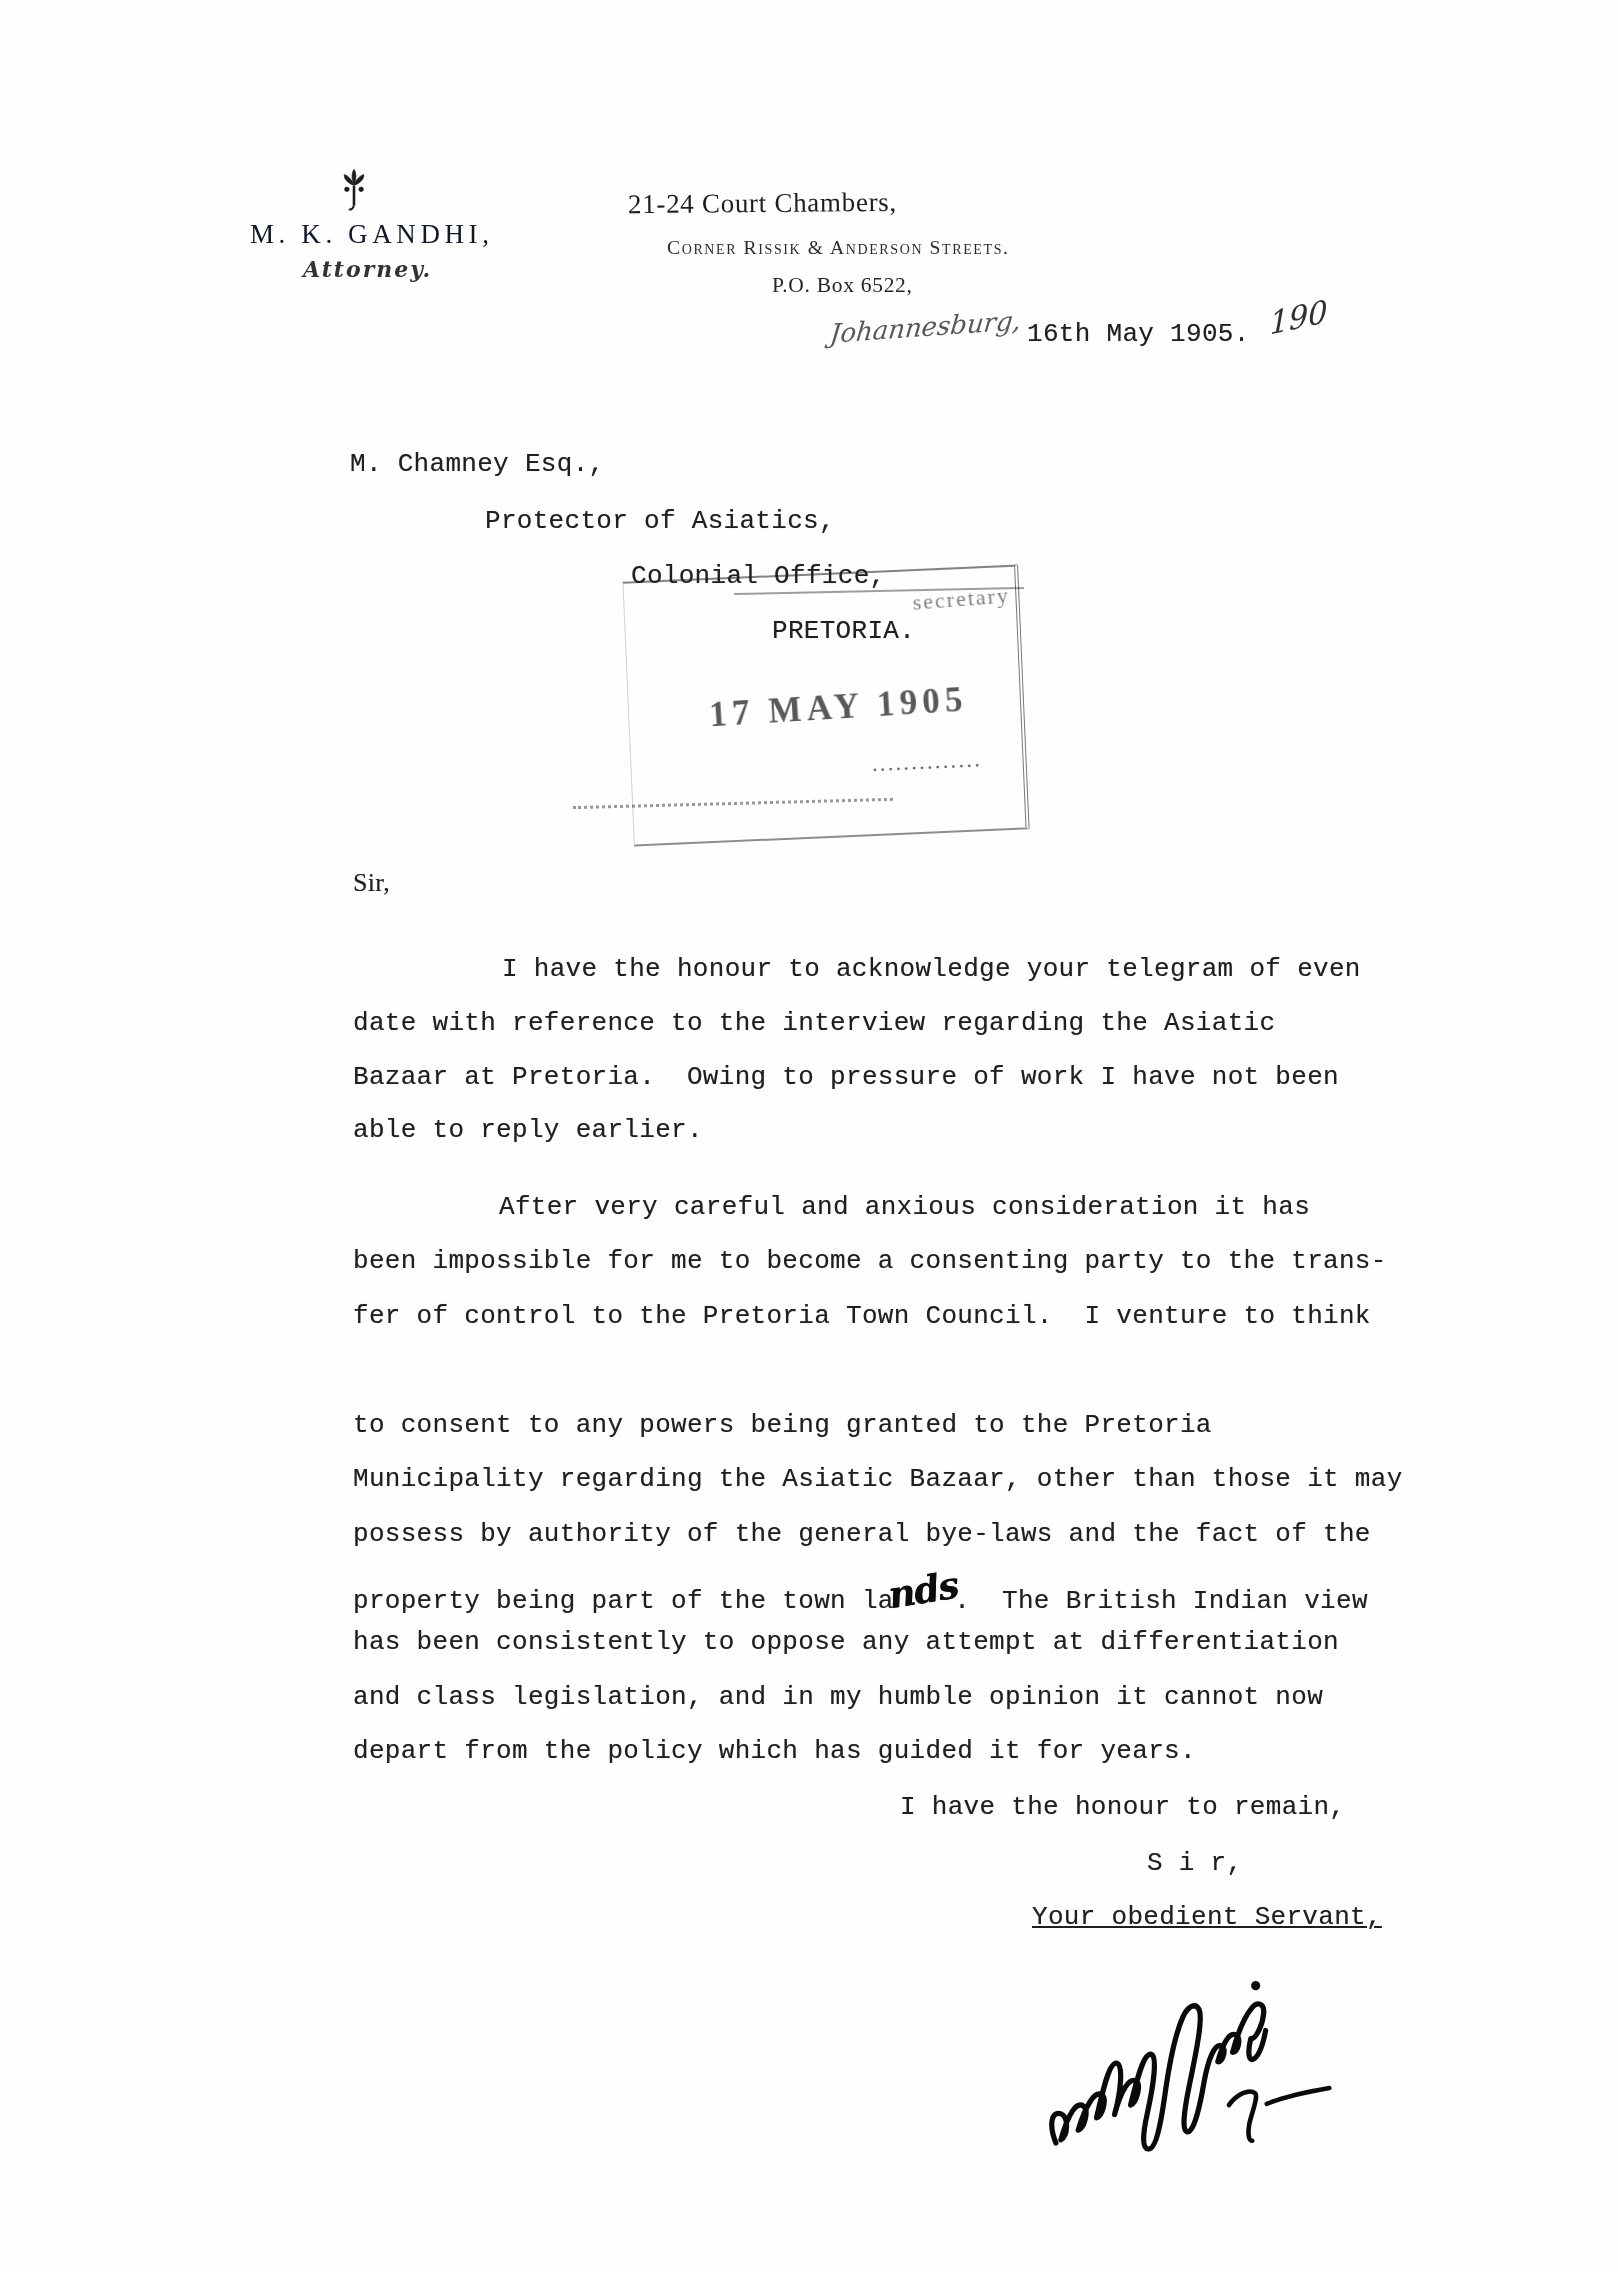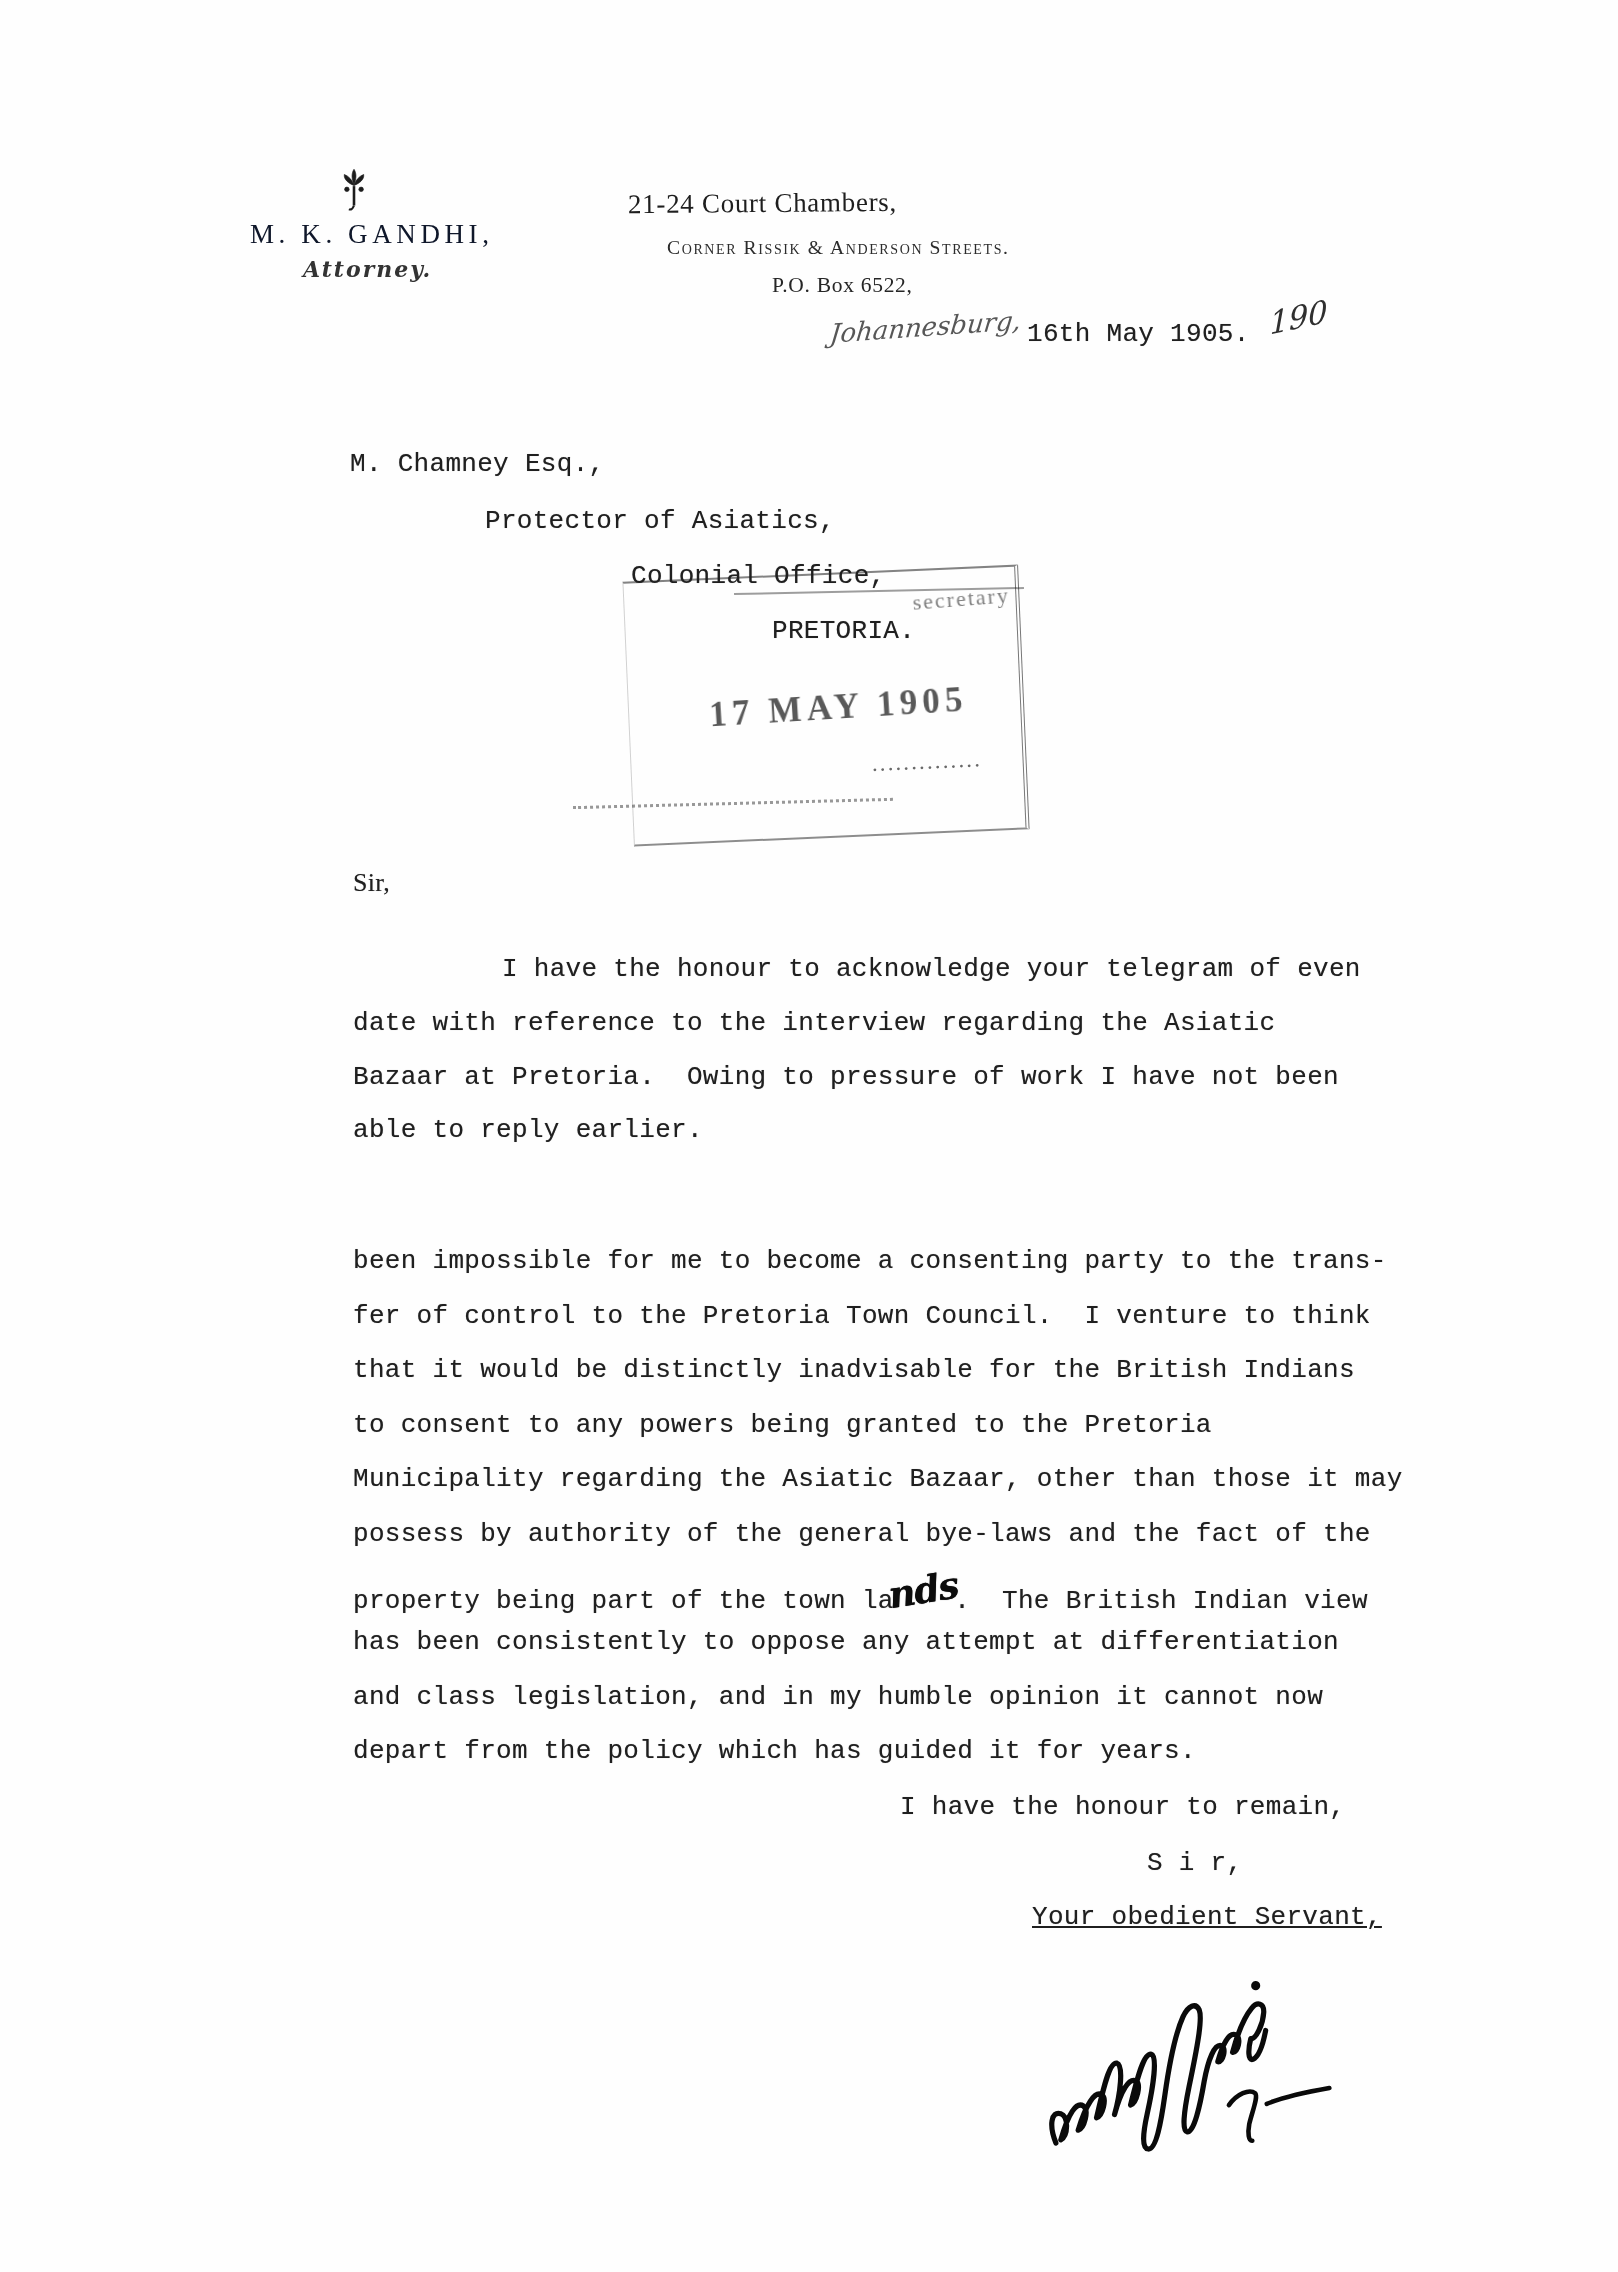--- a/index.html
+++ b/index.html
@@ -92,23 +92,23 @@
   </div>
   <div class="stamp-bottom-dots"></div>
 
   <div class="typed" style="left:353px;top:868px;font-family:Liberation Serif, serif;">Sir,</div>
 
   <div class="typed" style="left:502px;top:954px;">I have the honour to acknowledge your telegram of even</div>
   <div class="typed" style="left:353px;top:1008px;">date with reference to the interview regarding the Asiatic</div>
   <div class="typed" style="left:353px;top:1062px;">Bazaar at Pretoria.  Owing to pressure of work I have not been</div>
   <div class="typed" style="left:353px;top:1115px;">able to reply earlier.</div>
 
+  <div class="typed" style="left:499px;top:1192px;">After very careful and anxious consideration it has</div>
   <div class="typed" style="left:353px;top:1301px;">fer of control to the Pretoria Town Council.  I venture to think</div>
   <div class="typed" style="left:353px;top:1246px;">been impossible for me to become a consenting party to the trans-</div>
-  <div class="typed" style="left:353px;top:1355px;">that it would be distinctly inadvisable for the British Indians</div>
   <div class="typed" style="left:353px;top:1410px;">to consent to any powers being granted to the Pretoria</div>
   <div class="typed" style="left:353px;top:1464px;">Municipality regarding the Asiatic Bazaar, other than those it may</div>
   <div class="typed" style="left:353px;top:1519px;">possess by authority of the general bye-laws and the fact of the</div>
   <div class="typed" style="left:353px;top:1573px;"><span>property being part of the town la</span><span class="scrawl">nds</span><span>.  The British Indian view</span></div>
   <div class="typed" style="left:353px;top:1627px;">has been consistently to oppose any attempt at differentiation</div>
   <div class="typed" style="left:353px;top:1682px;">and class legislation, and in my humble opinion it cannot now</div>
   <div class="typed" style="left:353px;top:1736px;">depart from the policy which has guided it for years.</div>
 
   <div class="typed" style="left:900px;top:1792px;">I have the honour to remain,</div>
   <div class="typed" style="left:1147px;top:1848px;">S i r,</div>

